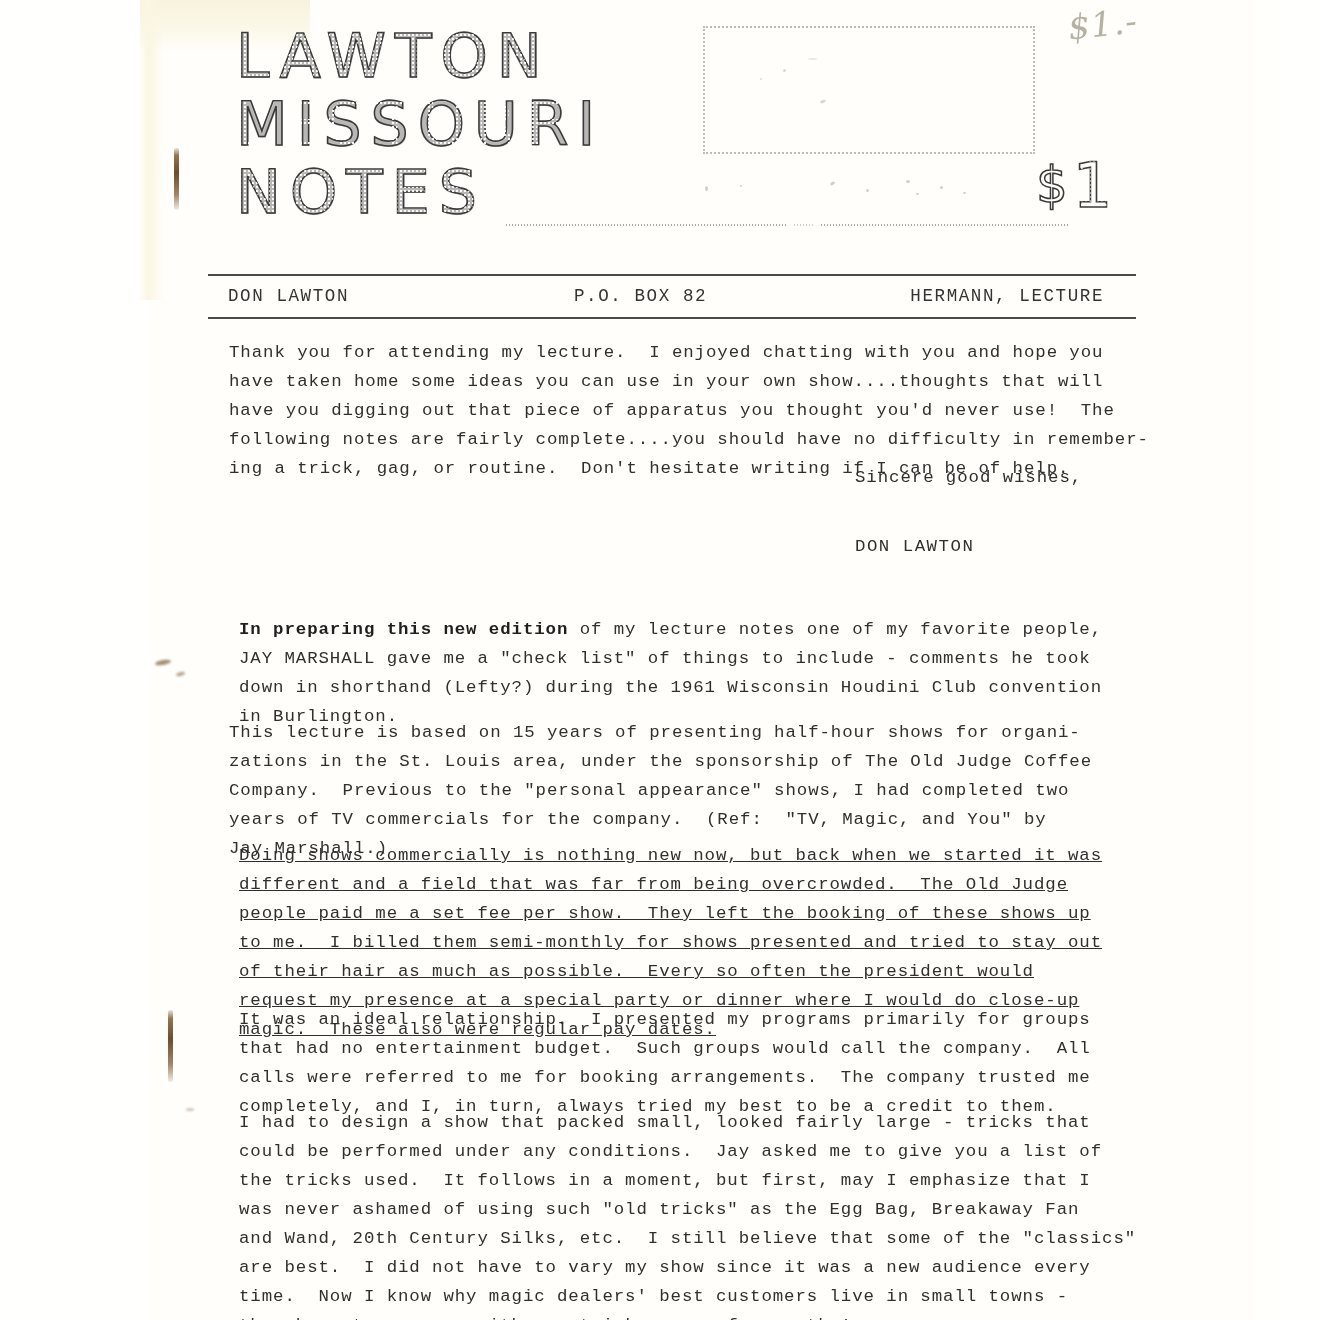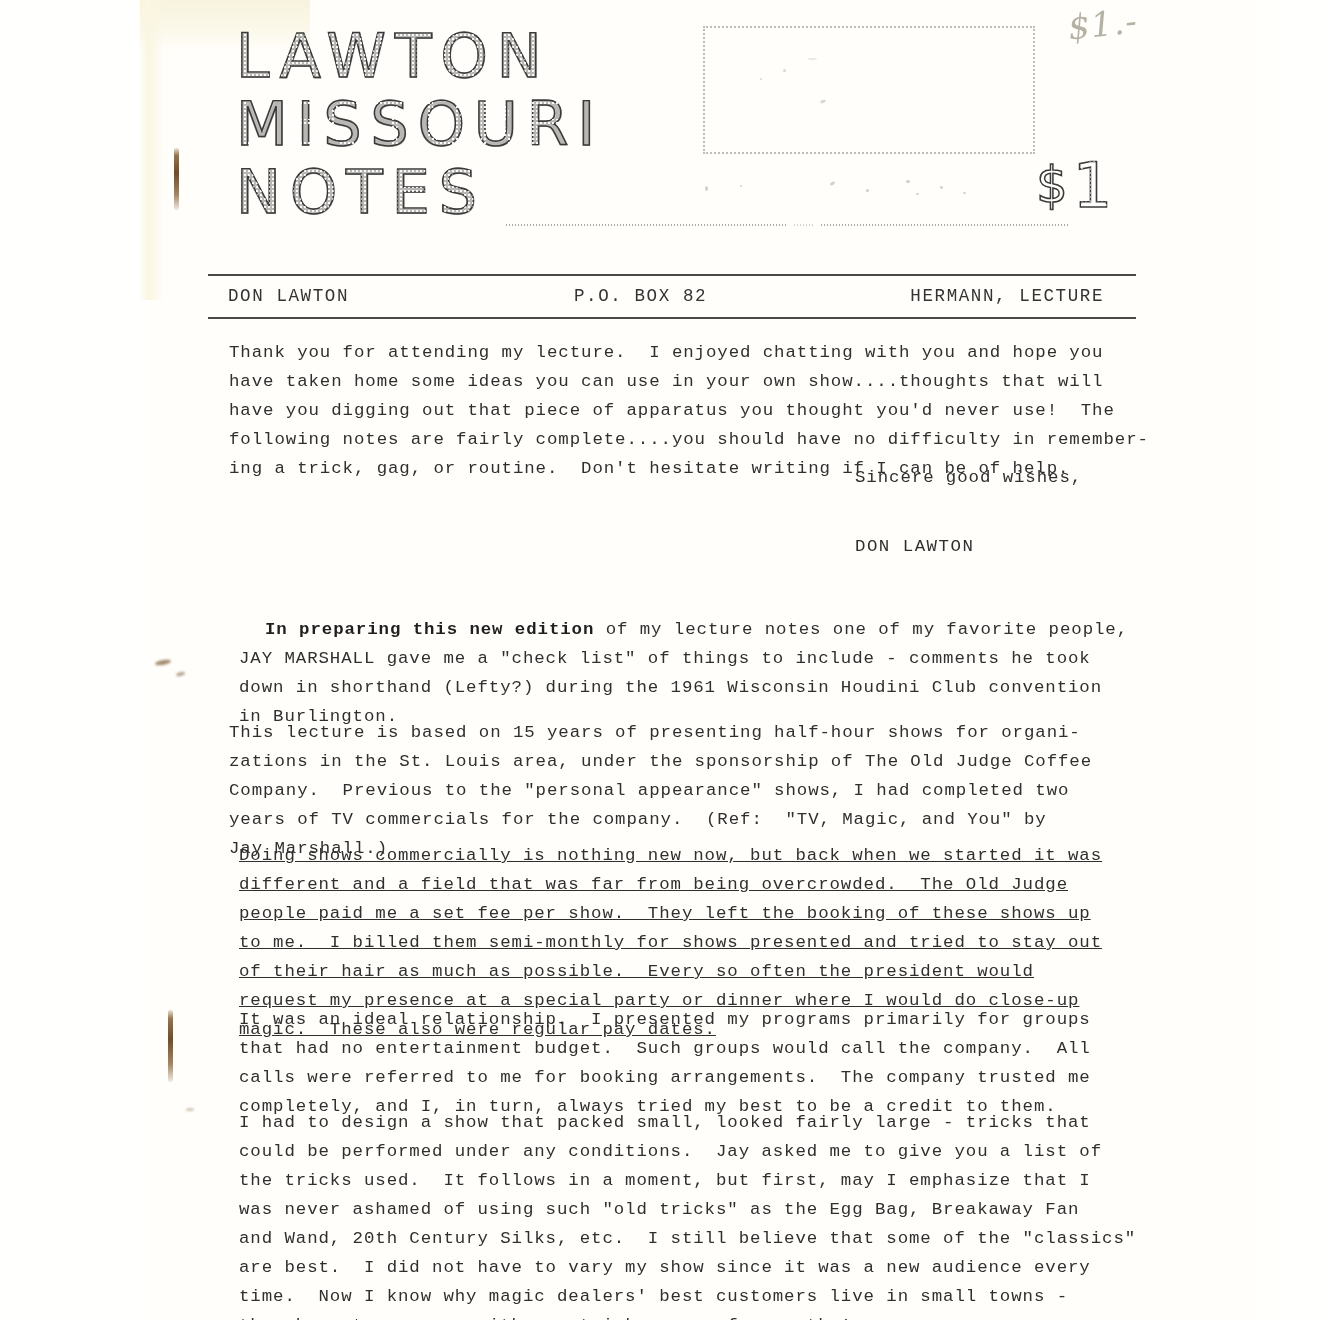--- a/index.html
+++ b/index.html
@@ -245,21 +245,21 @@
   }
   .para.p1  { left: 229px; top: 338px; }
   .para.sig { left: 855px; top: 463px; font-family: Liberation Mono, monospace; }
   .para.who { left: 855px; top: 532px; letter-spacing: 1.5px; }
   .para.p2  { left: 239px; top: 615px; }
   .para.p3  { left: 229px; top: 718px; }
   .para.p4  { left: 239px; top: 841px; text-decoration: underline; }
   .para.p5  { left: 239px; top: 1005px; }
   .para.p6  { left: 239px; top: 1108px; }
 
-  .para .strong { font-weight: bold; color: #1f1f1f; margin-left: 26px; }
+  .para .strong { font-weight: bold; color: #1f1f1f; }
 </style>
 </head>
 <body>
 
 <div id="page">
 
   <div class="tint-corner"></div>
   <div class="tint-warm-top"></div>
   <div class="tint-warm-left"></div>
   <div class="tint-right"></div>

